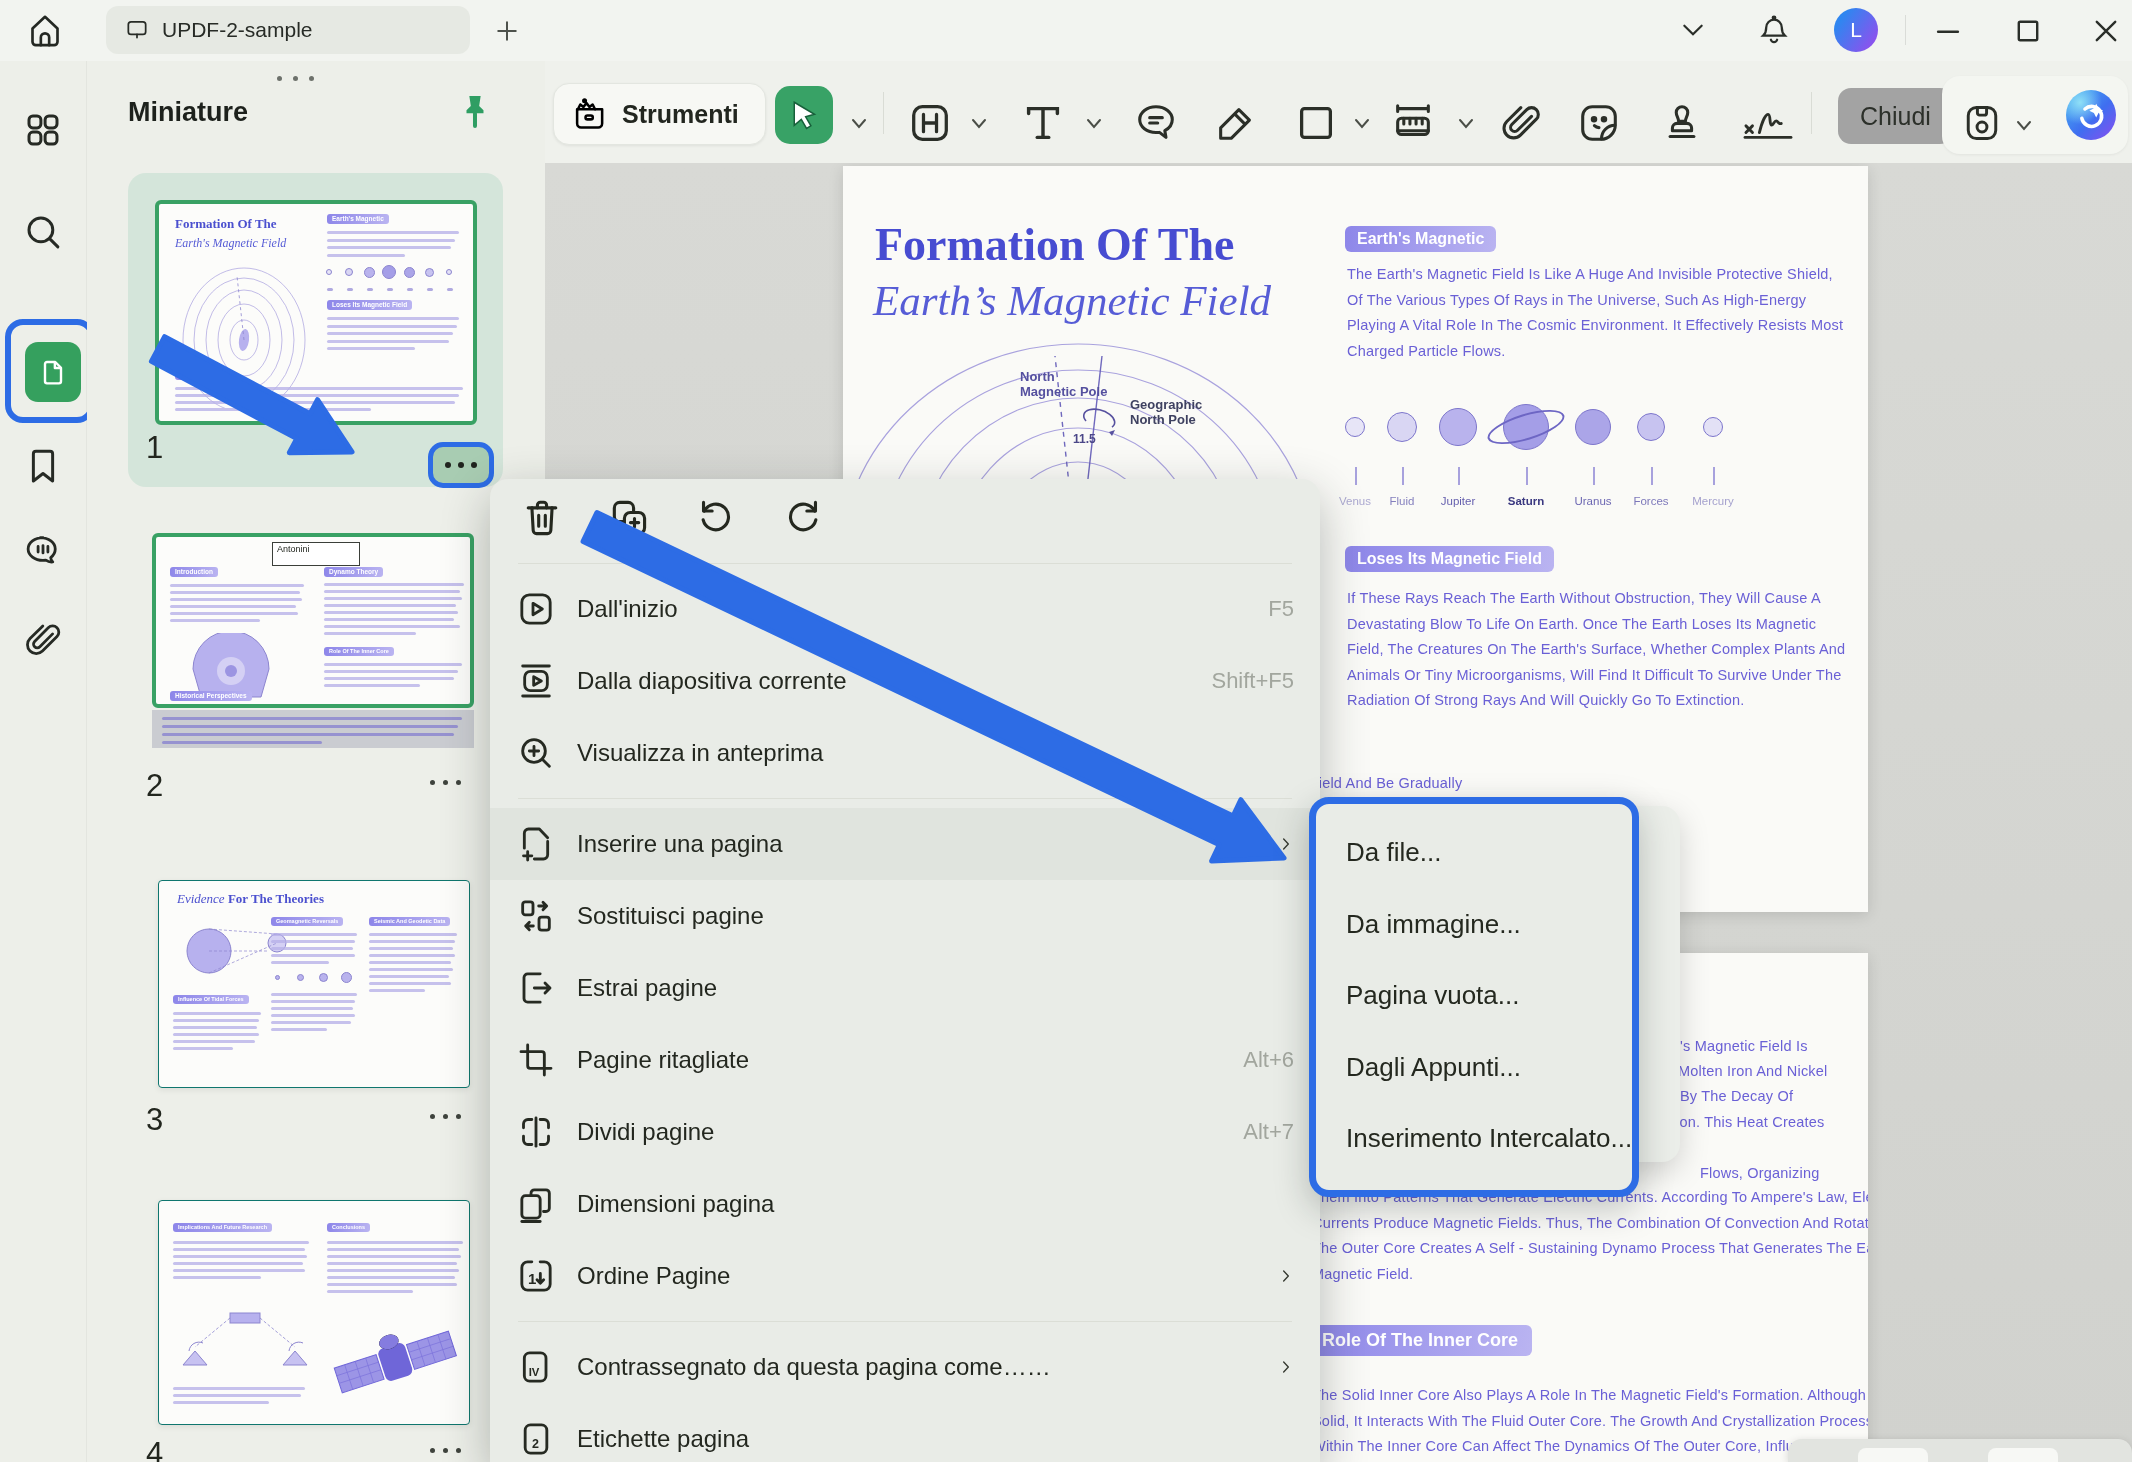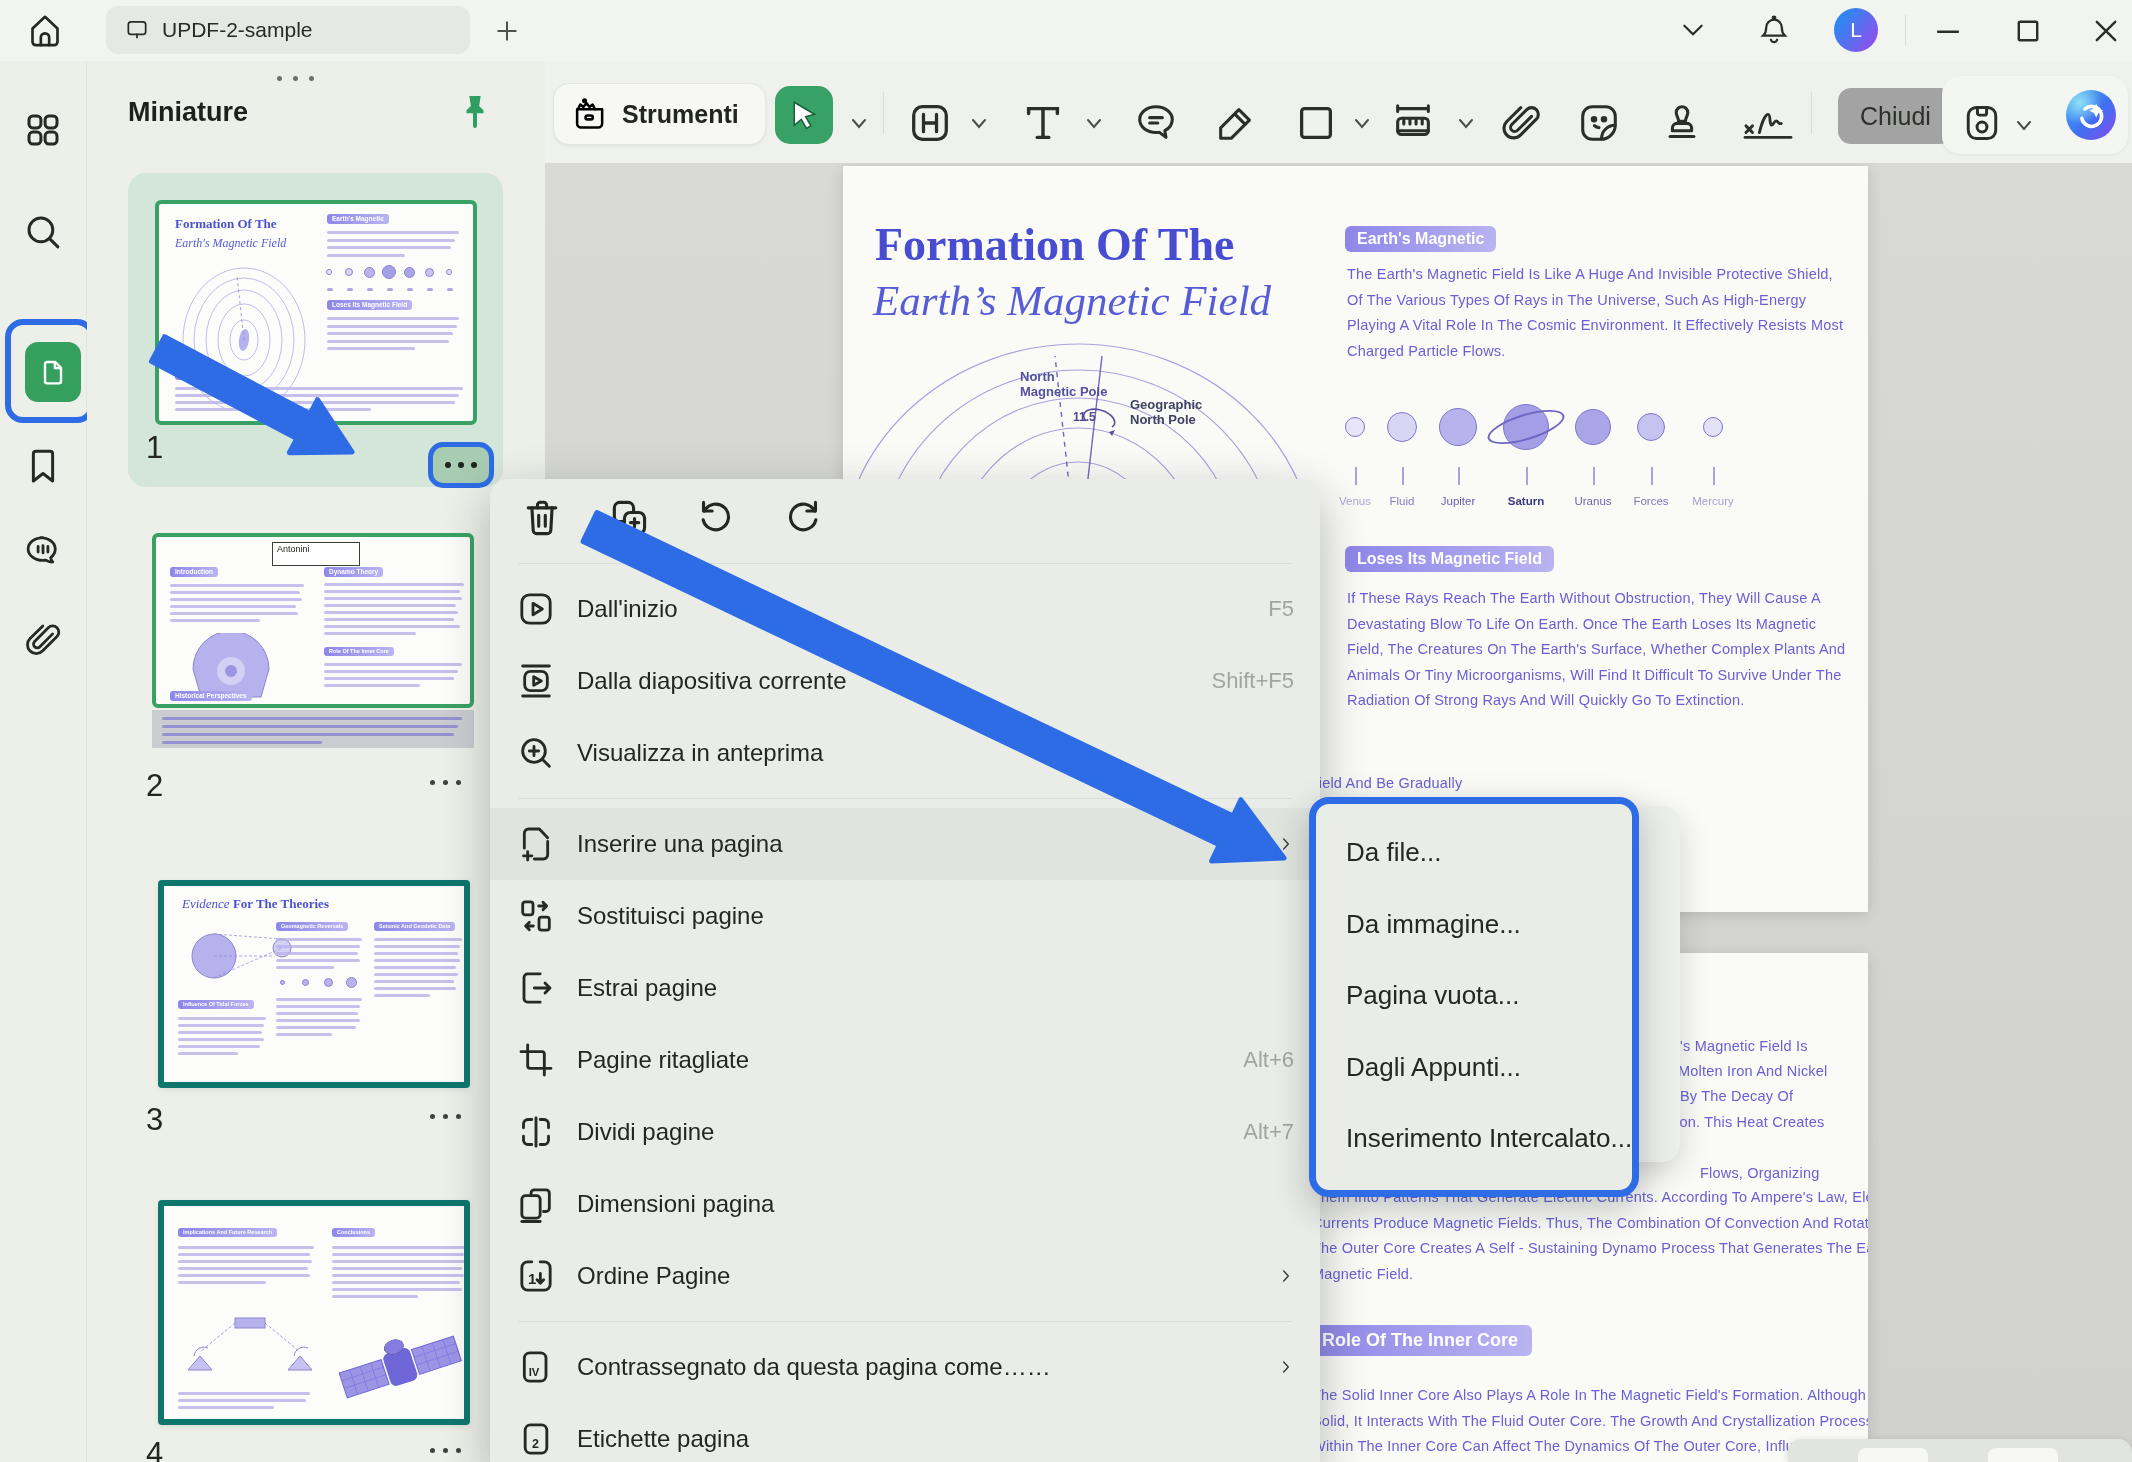--- a/index.html
+++ b/index.html
@@ -52,21 +52,21 @@
   #rail-tile{position:absolute;left:14px;top:17px;width:56px;height:60px;border-radius:13px;
              background:#35a05e;padding:10px 12px;color:#fff;}
   #rail-tile svg{width:100%;height:100%;}
   #panel{position:absolute;left:87px;top:61px;width:458px;height:1401px;background:#edefe9;z-index:22;}
   #panel-handle{position:absolute;left:190px;top:15px;display:flex;gap:11px;}
   #panel-handle i{width:5px;height:5px;border-radius:50%;background:#6d716b;}
   #panel-title{position:absolute;left:41px;top:36px;font-size:27px;font-weight:700;color:#1d211c;}
   #pin{position:absolute;left:368px;top:30px;width:40px;height:44px;}
   .thumb-page{position:absolute;background:#fcfcfa;overflow:hidden;}
   .thumb-green{border:4px solid #39a164;border-radius:6px;}
-  .thumb-plain{border:6px solid #0f766e;border-radius:4px;box-shadow:0 2px 6px rgba(0,0,0,.08);}
+  .thumb-plain{border:1px solid #0f766e;border-radius:4px;box-shadow:0 2px 6px rgba(0,0,0,.08);}
   .pg-num{position:absolute;font-size:31px;color:#22261e;}
   .dots3{position:absolute;display:flex;gap:8px;}
   .dots3 i{width:5px;height:5px;border-radius:50%;background:#3f433d;}
   #thumb1-more{position:absolute;left:341px;top:381px;width:66px;height:46px;border:5px solid #2d6ce5;
                border-radius:15px;background:#a8ccb2;display:flex;align-items:center;justify-content:center;gap:7px;}
   #thumb1-more i{width:6px;height:6px;border-radius:50%;background:#20241e;}
   .mini-t1{font-family:"Liberation Serif",serif;font-weight:700;color:#4b50cf;}
   .mini-t2{font-family:"Liberation Serif",serif;font-style:italic;color:#565cd6;}
   .mini-line{position:absolute;height:3px;border-radius:2px;background:#b6b0e8;opacity:.78;}
   .mini-badge{position:absolute;display:inline-block;white-space:nowrap;color:#fff;font-weight:700;
@@ -503,21 +503,21 @@
           <ellipse cx="235" cy="240" rx="200" ry="196"></ellipse>
             <ellipse cx="235" cy="240" rx="238" ry="222"></ellipse>
         </g>
         <path d="M235 240L212 30" stroke="#6f68bd" stroke-width="1.4" stroke-dasharray="5 5"></path>
         <path d="M235 240L259 30" stroke="#6f68bd" stroke-width="1.4"></path>
         <path d="M243 95a16 9 18 1 1 26 6" fill="none" stroke="#57519f" stroke-width="1.6"></path>
         <path d="M266 106l6-2-3 6z" fill="#57519f"></path>
       </svg>
       <div class="diag-lbl" style="left:177px;top:203px;color:#55509f;"><span>North</span><br><span>Magnetic Pole</span></div>
       <div class="diag-lbl" style="left:287px;top:231px;color:#3e4160;"><span>Geographic</span><br><span>North Pole</span></div>
-      <div class="diag-lbl" style="left:230px;top:244px;color:#4b4788;font-size:12px;">11.5</div>
+      <div class="diag-lbl" style="left:230px;top:266px;color:#4b4788;font-size:12px;">11.5</div>
       <div class="badge" style="left:502px;top:60px;">Earth's Magnetic</div>
       <div class="doc-p" id="p1a" style="left:504px;top:96px;">
           <div>The Earth's Magnetic Field Is Like A Huge And Invisible Protective Shield,</div>
           <div>Of The Various Types Of Rays in The Universe, Such As High-Energy</div>
           <div>Playing A Vital Role In The Cosmic Environment. It Effectively Resists Most</div>
           <div>Charged Particle Flows.</div>
         </div>
       <div id="planet-host">
           <div class="planet" style="left: 502px; top: 251px; width: 20px; height: 20px; background: rgb(231, 229, 247);"></div>
           <div class="ptick" style="left: 512px; top: 301px;"></div>

